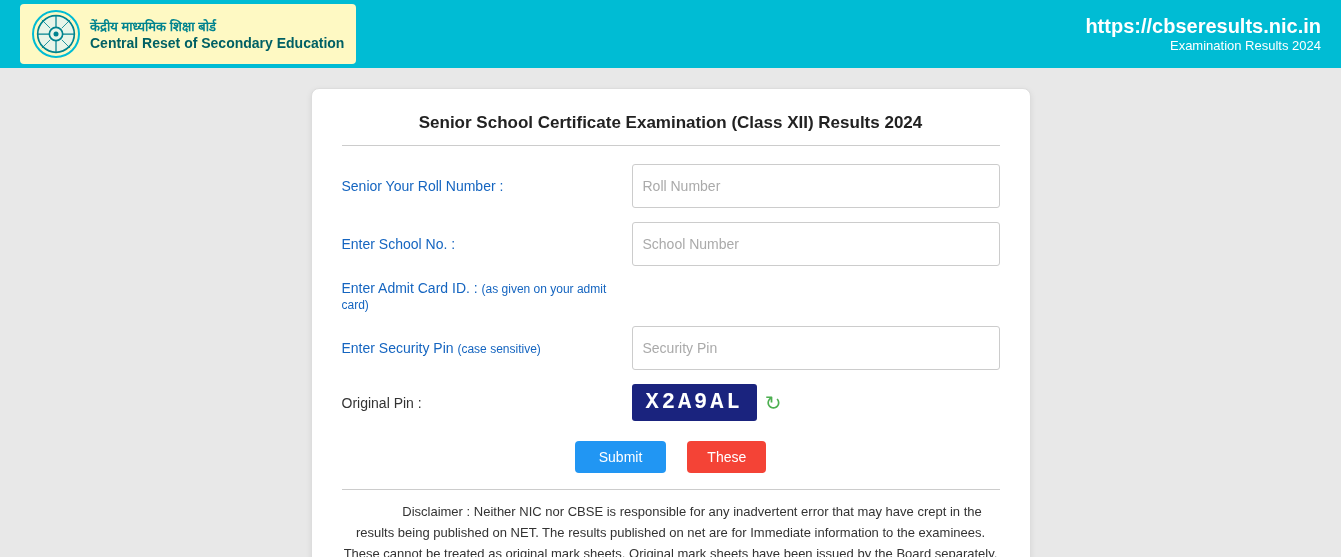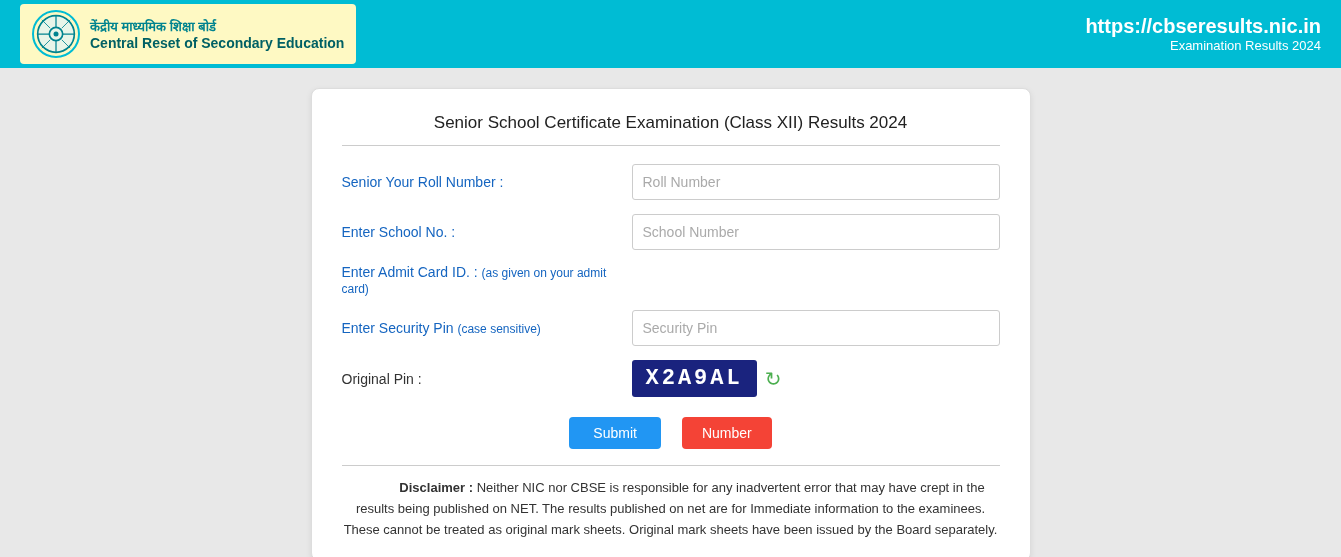--- a/index.html
+++ b/index.html
@@ -83,21 +83,21 @@
       border-radius: 8px;
       border: 1px solid #ddd;
       width: 720px;
       padding: 24px 30px 20px 30px;
       box-shadow: 0 2px 6px rgba(0,0,0,0.08);
     }
 
     .form-title {
       text-align: center;
       font-size: 17px;
-      font-weight: normal;
+      font-weight: bold;
       color: #222;
       margin-bottom: 18px;
       padding-bottom: 12px;
       border-bottom: 1px solid #ccc;
     }
 
     .form-row {
       display: flex;
       align-items: center;
       margin-bottom: 14px;
@@ -109,21 +109,21 @@
       color: #1565c0;
       flex-shrink: 0;
     }
     .form-label span.note {
       color: #1565c0;
       font-size: 12px;
     }
 
     .form-input {
       flex: 1;
-      height: 36px;
+      height: 44px;
       border: 1px solid #ccc;
       border-radius: 3px;
       padding: 0 10px;
       font-size: 14px;
       color: #555;
       outline: none;
     }
     .form-input::placeholder {
       color: #aaa;
     }
@@ -192,21 +192,21 @@
       border-top: 1px solid #ccc;
       margin: 8px 0 12px 0;
     }
 
     .disclaimer {
       font-size: 13px;
       color: #333;
       line-height: 1.6;
       text-align: center;
     }
-    .disclaimer .bold { font-weight: bold; margin-left: 43px; }
+    .disclaimer .bold { font-weight: normal; margin-left: 43px; }
   </style>
 </head>
 <body>
 
 <header class="header">
   <div class="header-logo-area">
     <div class="logo-circle">
       <svg class="logo-svg" viewBox="0 0 48 48" xmlns="http://www.w3.org/2000/svg">
         <circle cx="24" cy="24" r="22" fill="#e8f5e9" stroke="#00838f" stroke-width="2"></circle>
         <circle cx="24" cy="24" r="8" fill="none" stroke="#00838f" stroke-width="2"></circle>
@@ -267,21 +267,21 @@
     </div>
 
     <div class="captcha-row">
       <span class="captcha-label">Original Pin :</span>
       <span class="captcha-box">X2A9AL</span>
       <span class="refresh-icon" title="Refresh captcha">↻</span>
     </div>
 
     <div class="button-row">
       <button class="btn-submit">Submit</button>
-      <button class="btn-reset">Number</button>
+      <button class="btn-reset">These</button>
     </div>
 
     <hr class="divider">
 
     <div class="disclaimer">
       <span class="bold">Disclaimer :</span><span> Neither NIC nor CBSE is responsible for any inadvertent error that may have crept in the results being published on NET. The results published on net are for Immediate information to the examinees. These cannot be treated as original mark sheets. Original mark sheets have been issued by the Board separately.</span>
     </div>
 
   </div>
 </div>

